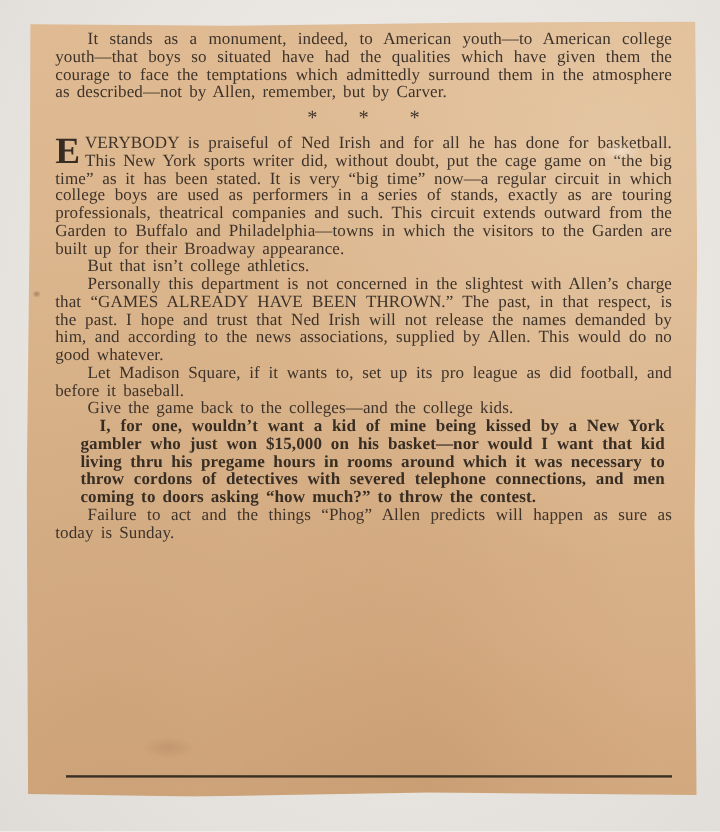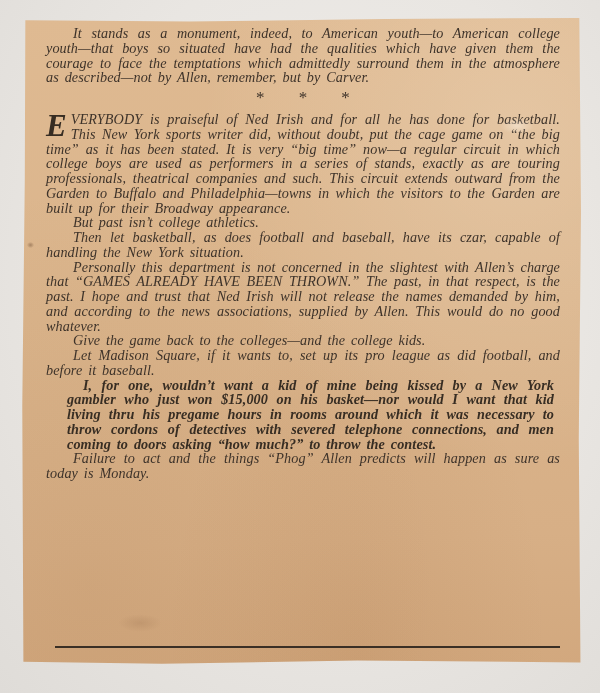--- a/index.html
+++ b/index.html
@@ -31,21 +31,21 @@
       radial-gradient(ellipse at 60% 99%, rgba(150,95,50,0.12), transparent 40%),
       linear-gradient(178deg, #dfba92 0%, #dab48b 45%, #d7af86 80%, #d2a87e 100%);
     clip-path: polygon(
       0.6% 0.35%, 30% 0.55%, 65% 0.15%, 99.7% 0%,
       100% 30%, 99.6% 65%, 99.9% 99.6%,
       60% 99.3%, 25% 99.8%, 0.25% 99.5%,
       0.05% 60%, 0.5% 25%);
     filter: drop-shadow(1px 2px 3px rgba(100,85,70,0.45));
   }
 
-  .clipping p { margin: 0; text-indent: 27px; font-style: italic; }
+  .clipping p { margin: 0; text-indent: 27px; }
   .clipping p.dropcap-para { text-indent: 0; }
 
   .bold-block {
     font-weight: 700;
     color: #372d23;
     margin-left: 21px !important;
     margin-right: 6px !important;
     text-indent: 16px !important;
   }
 
@@ -96,36 +96,35 @@
   <div class="divider">
     <span>*</span>
     <span>*</span>
     <span>*</span>
   </div>
 
   <p class="dropcap-para">
     <span class="dropcap">E</span><span>VERYBODY is praiseful of Ned Irish and for all he has done for basketball.  This New York sports writer did, without doubt, put the cage game on “the big time” as it has been stated.  It is very “big time” now—a regular circuit in which college boys are used as performers in a series of stands, exactly as are touring professionals, theatrical companies and such.  This circuit extends outward from the Garden to Buffalo and Philadelphia—towns in which the visitors to the Garden are built up for their Broadway appearance.</span>
   </p>
 
-  <p>But past isn’t college athletics.</p>
+  <p>But that isn’t college athletics.</p>
 
 
-  <p>Then let basketball, as does football and baseball, have its czar, capable of handling the New York situation.</p>
 
   <p>Personally this department is not concerned in the slightest with Allen’s charge that “GAMES ALREADY HAVE BEEN THROWN.” The past, in that respect, is the past.  I hope and trust that Ned Irish will not release the names demanded by him, and according to the news associations, supplied by Allen.  This would do no good whatever.</p>
 
 
+  <p>Let Madison Square, if it wants to, set up its pro league as did football, and before it baseball.</p>
+
   <p>Give the game back to the colleges—and the college kids.</p>
-
-  <p>Let Madison Square, if it wants to, set up its pro league as did football, and before it baseball.</p>
 
   <p class="bold-block">I, for one, wouldn’t want a kid of mine being kissed by a New York gambler who just won $15,000 on his basket—nor would I want that kid living thru his pregame hours in rooms around which it was necessary to throw cordons of detectives with severed telephone connections, and men coming to doors asking “how much?” to throw the contest.</p>
 
 
-  <p>Failure to act and the things “Phog” Allen predicts will happen as sure as today is Monday.</p>
+  <p>Failure to act and the things “Phog” Allen predicts will happen as sure as today is Sunday.</p>
 
   <div class="rule"></div>
 
   <div class="stain stain-1"></div>
   <div class="stain stain-2"></div>
   <div class="stain stain-3"></div>
   <div class="stain stain-4"></div>
 </div>
 
 </body></html>

